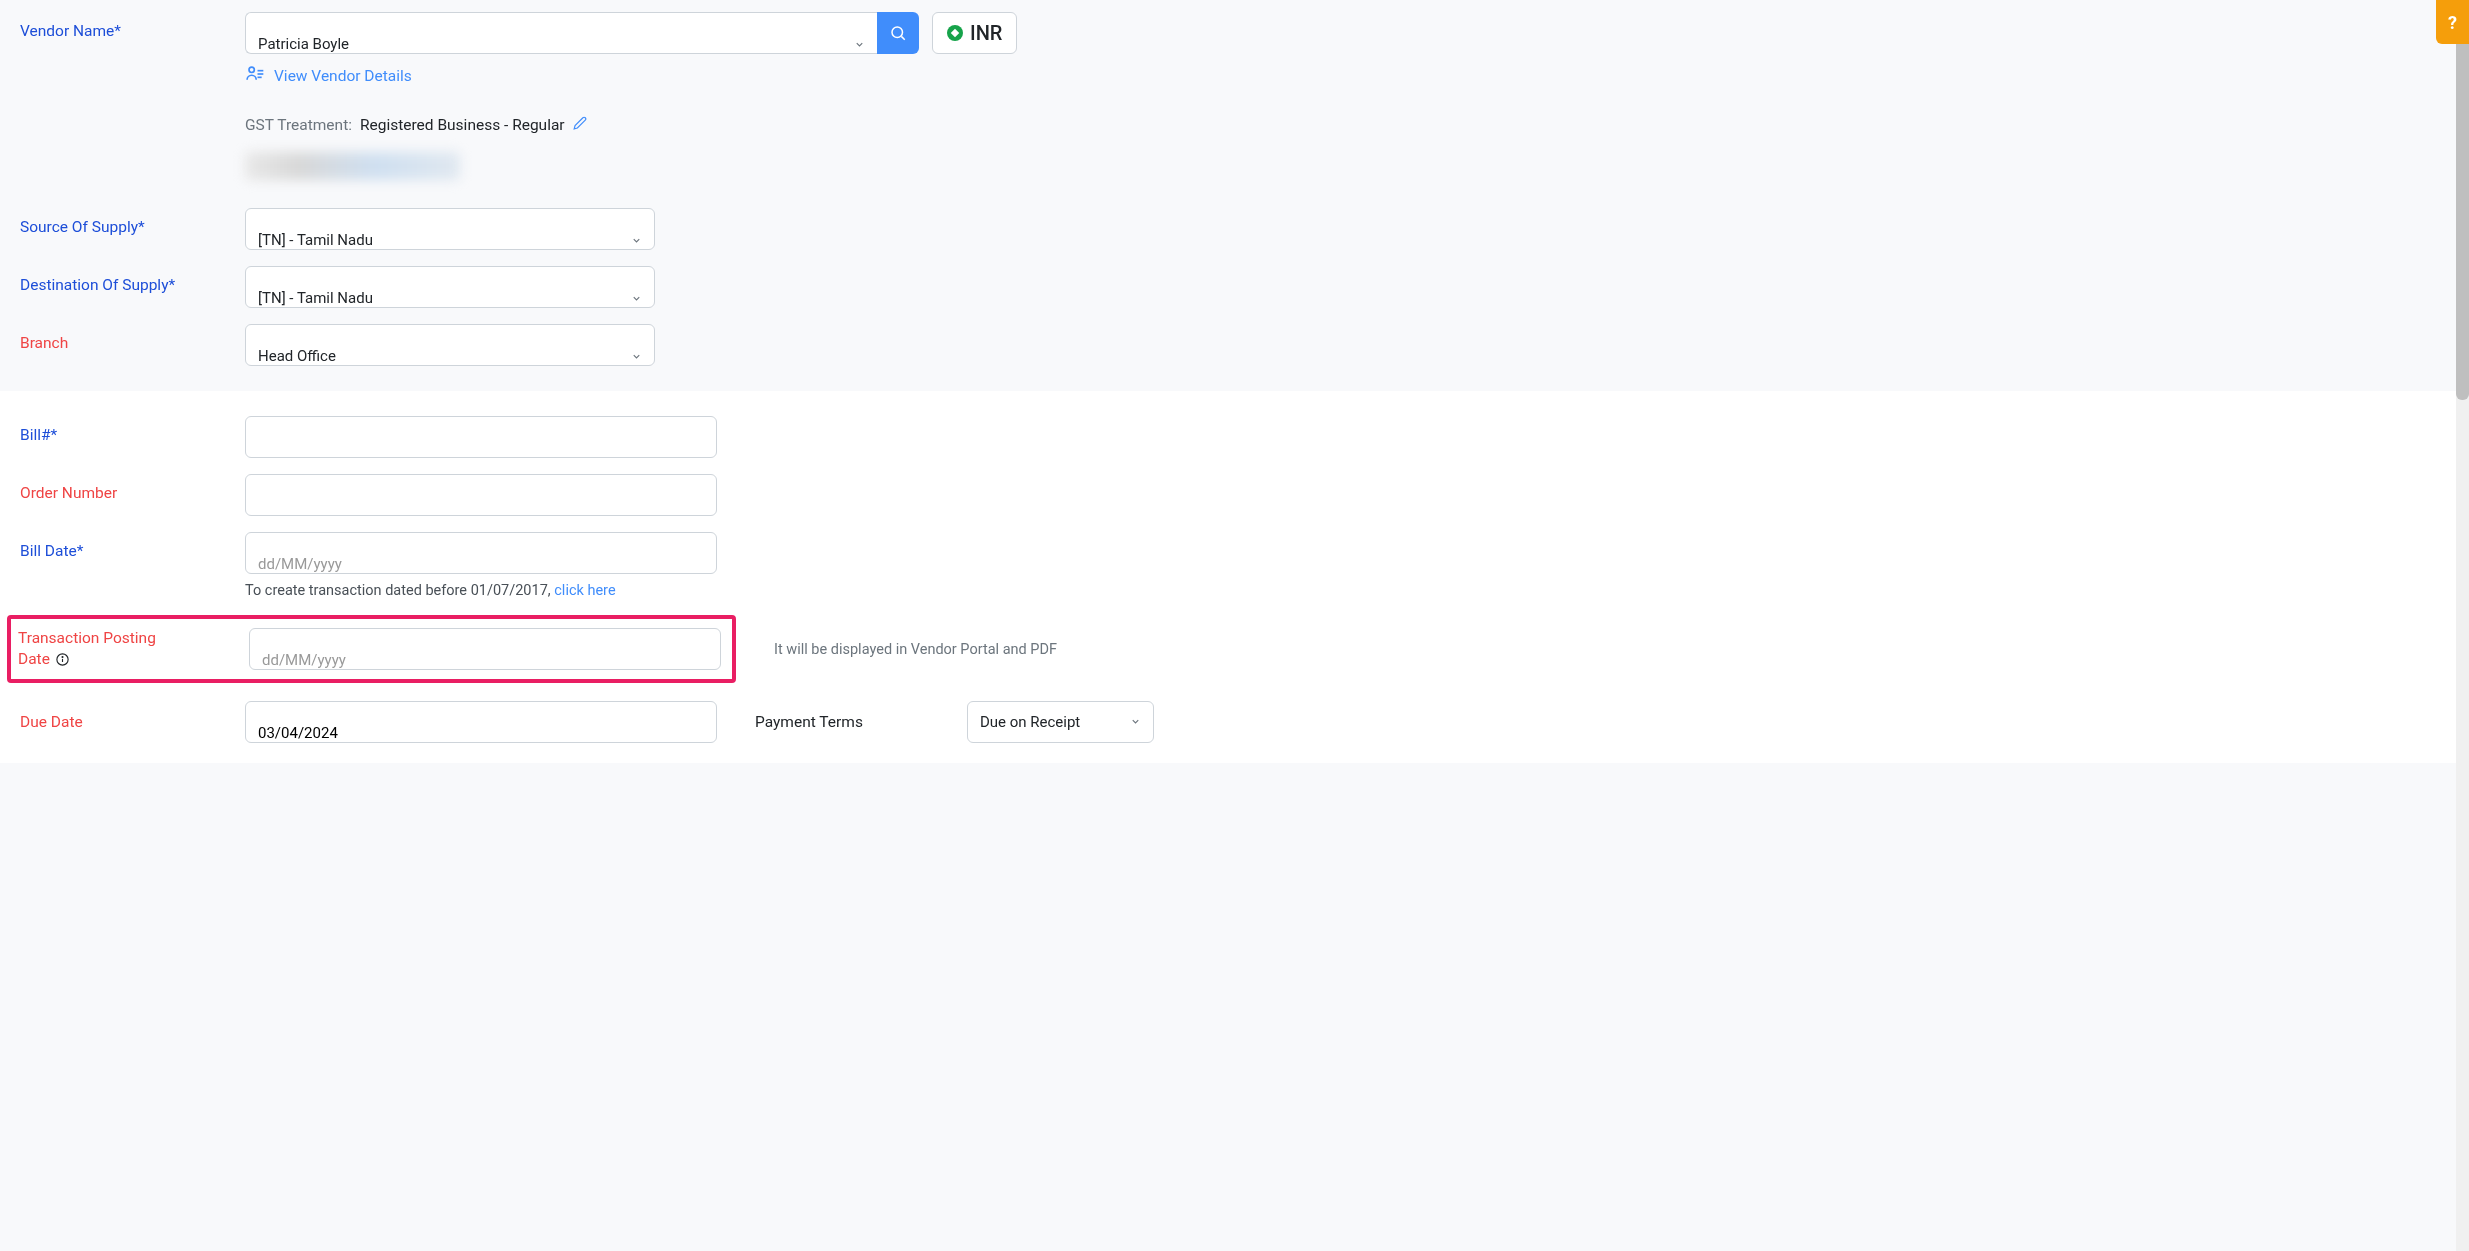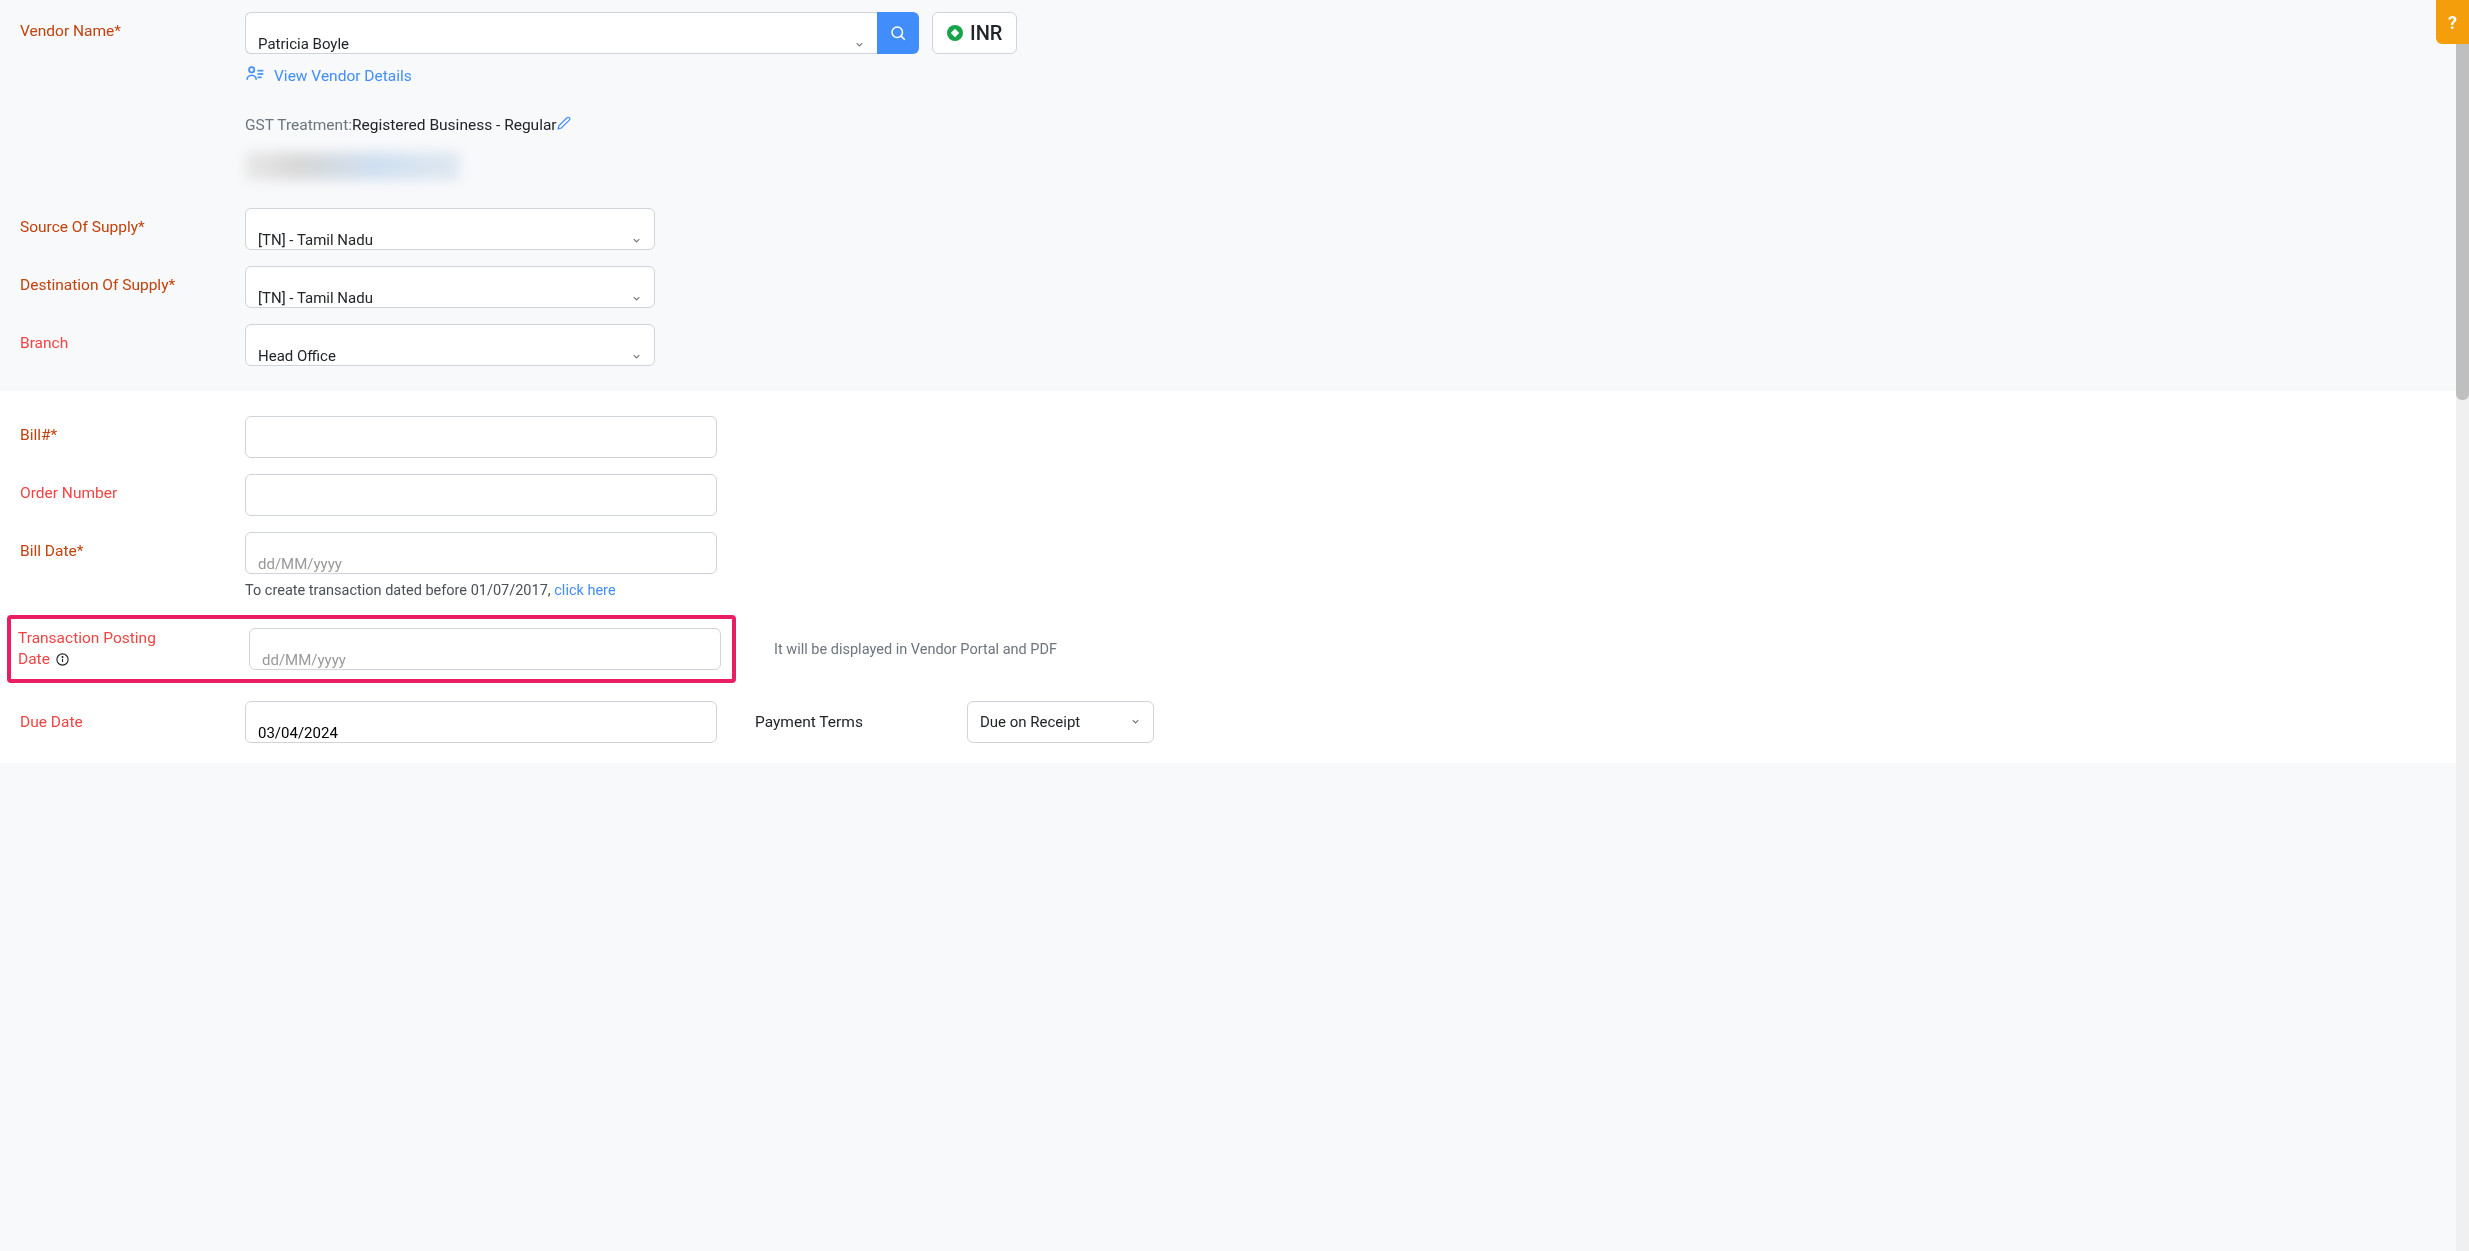--- a/index.html
+++ b/index.html
@@ -30,21 +30,21 @@
     .form-row.align-center {
       align-items: center;
     }
     .form-label {
       width: 225px;
       flex-shrink: 0;
       font-size: 15.5px;
       padding-top: 10px;
     }
     .form-label.required {
-      color: #c2410c;
+      color: #1d4ed8;
     }
     .form-label.plain {
       color: #ef4444;
     }
     .form-control-col {
       display: flex;
       flex-direction: column;
     }
     .form-control-row {
       display: flex;
@@ -142,20 +142,21 @@
     }
     .vendor-link-icon svg {
       width: 20px;
       height: 20px;
     }
     .gst-row {
       margin-top: 28px;
       font-size: 15.5px;
       display: flex;
       align-items: center;
+      gap: 8px;
     }
     .gst-label {
       color: #6c757d;
     }
     .gst-value {
       color: #212529;
     }
     .pencil-icon {
       color: #408dfb;
       cursor: pointer;

